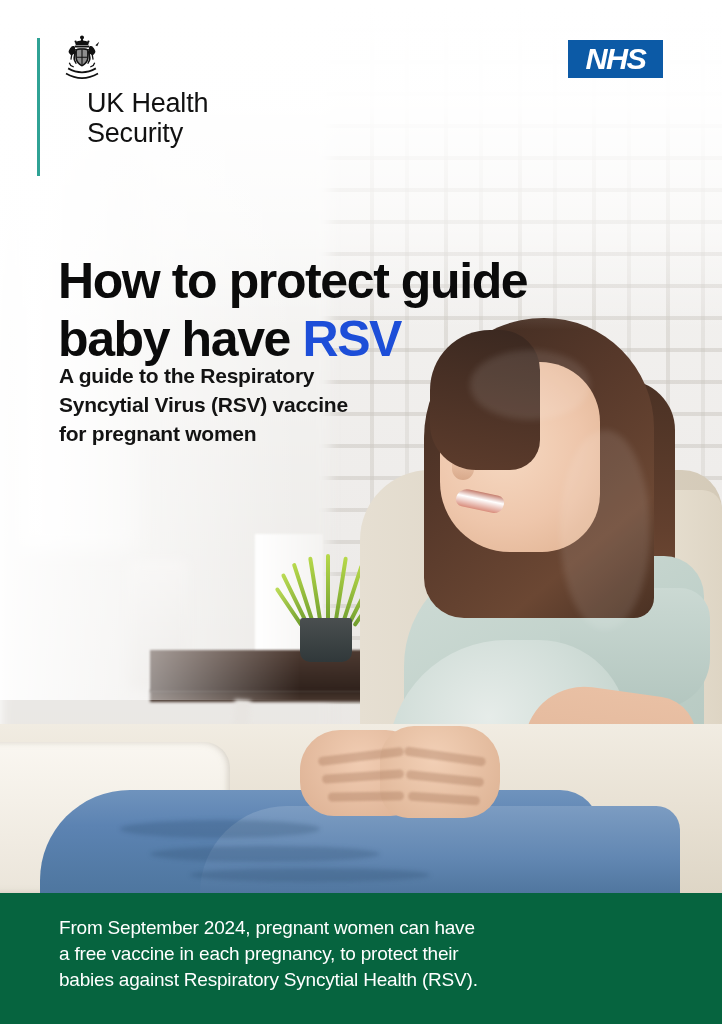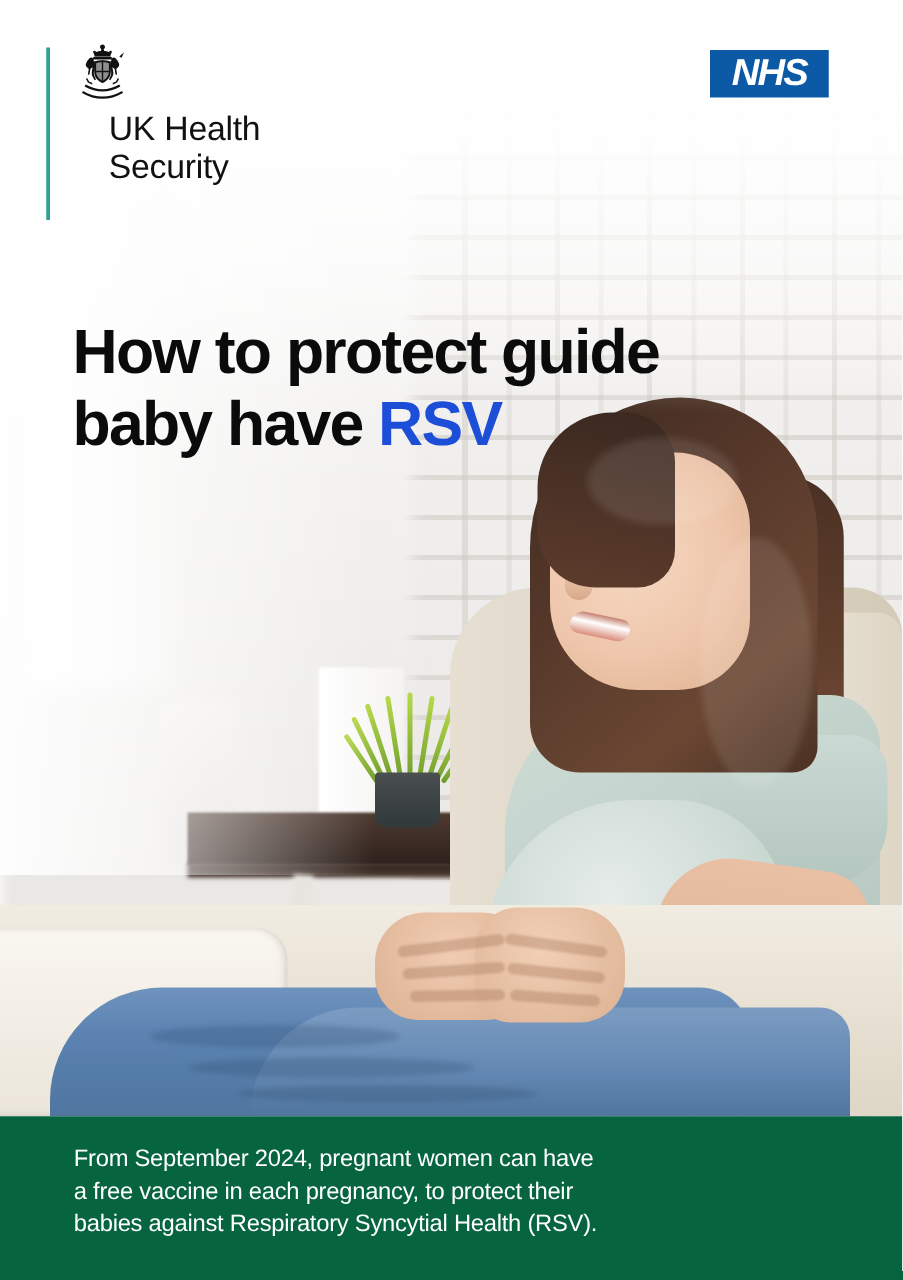--- a/index.html
+++ b/index.html
@@ -471,20 +471,25 @@
 
   <div class="nhs-logo">
     <span>NHS</span>
   </div>
 
   <h1 class="title">
     <span>How to protect guide</span><br>
     <span>baby have </span><span class="accent">RSV</span>
   </h1>
 
+  <div class="subtitle">
+    <div>A guide to the Respiratory</div>
+    <div>Syncytial Virus (RSV) vaccine</div>
+    <div>for pregnant women</div>
+  </div>
 
   <div class="banner">
     <div class="banner-text">
       <div>From September 2024, pregnant women can have</div>
       <div>a free vaccine in each pregnancy, to protect their</div>
       <div>babies against Respiratory Syncytial Health (RSV).</div>
     </div>
   </div>
 
 </div>

